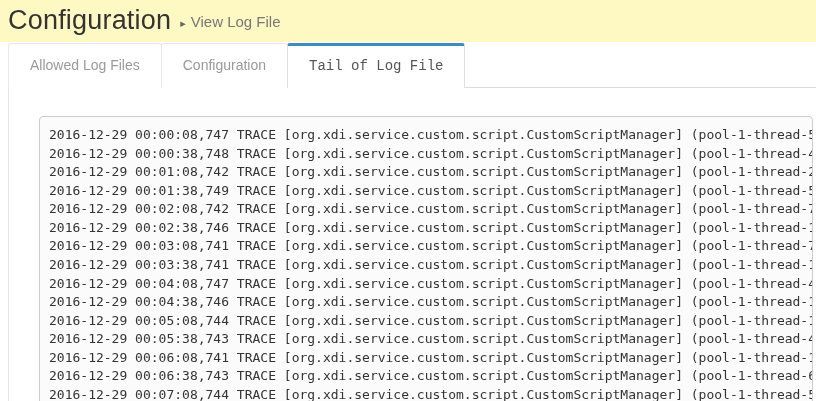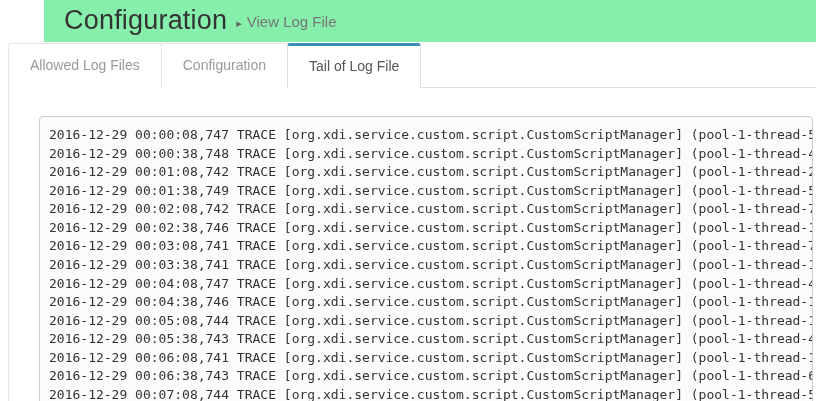--- a/index.html
+++ b/index.html
@@ -5,25 +5,24 @@
   * { box-sizing: border-box; }
   html, body { margin: 0; padding: 0; }
   body {
     width: 816px; height: 401px; overflow: hidden;
     background: #ffffff;
     font-family: "Liberation Sans", sans-serif;
   }
 
   
   .page-header {
-    background: #86efac;
-    padding: 5px 12px 8px 20px;
+    background: #fef9c3;
+    padding: 5px 12px 8px 8px;
     height: 42px;
     white-space: nowrap;
-    margin-left: 44px;
   }
   .page-title {
     display: inline;
     font-size: 27px;
     font-weight: 500;
     color: #333;
     letter-spacing: 0.2px;
     margin: 0;
     vertical-align: baseline;
   }
@@ -65,20 +64,21 @@
     color: #555;
     border-top: 3px solid #3c8dbc;
     border-color-top: #3c8dbc;
     border-left-color: #e0e0e0;
     border-right-color: #e0e0e0;
     padding-top: 11px;
     padding-bottom: 12px;
     position: relative;
     z-index: 2;
     background: #fff;
+    font-family: Liberation Mono, monospace;
   }
 
   
   .panel {
     background: #fff;
     border-left: 1px solid #e6e6e6;
     margin-left: 8px;
     padding: 28px 3px 20px 30px;
     min-height: 320px;
   }

